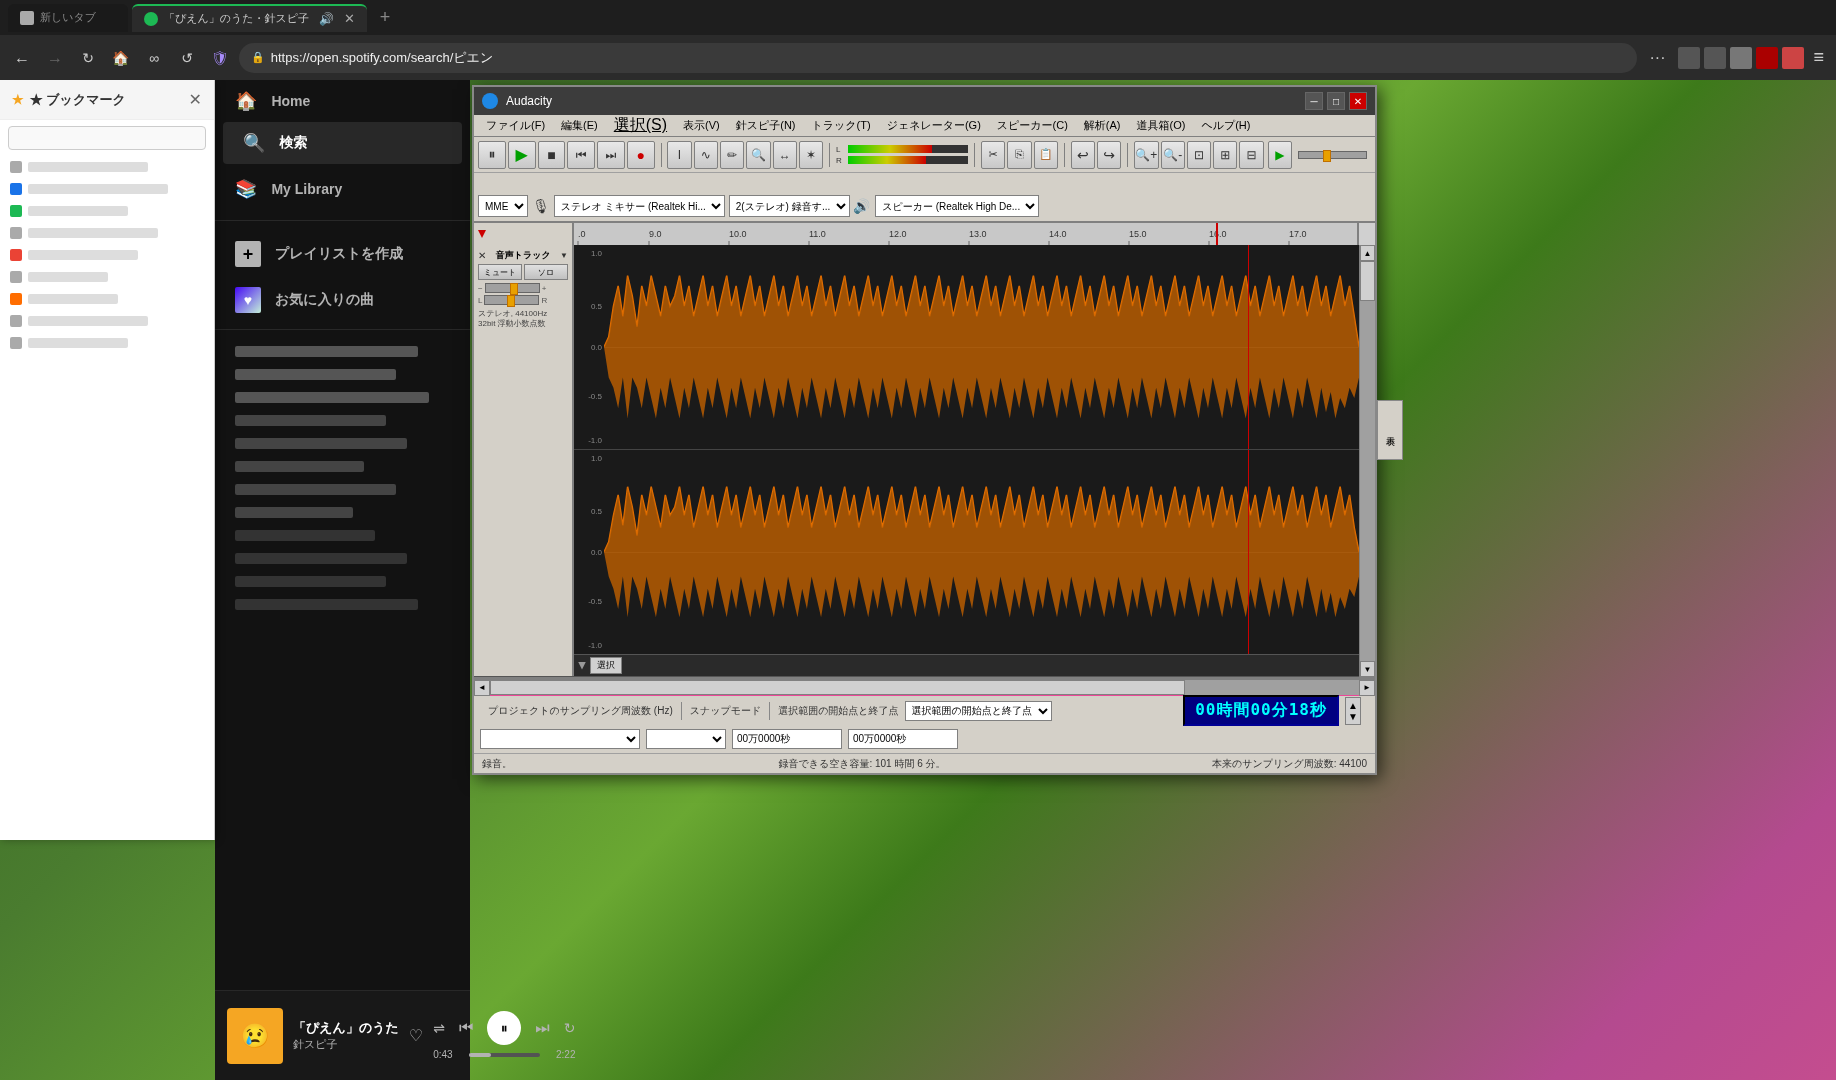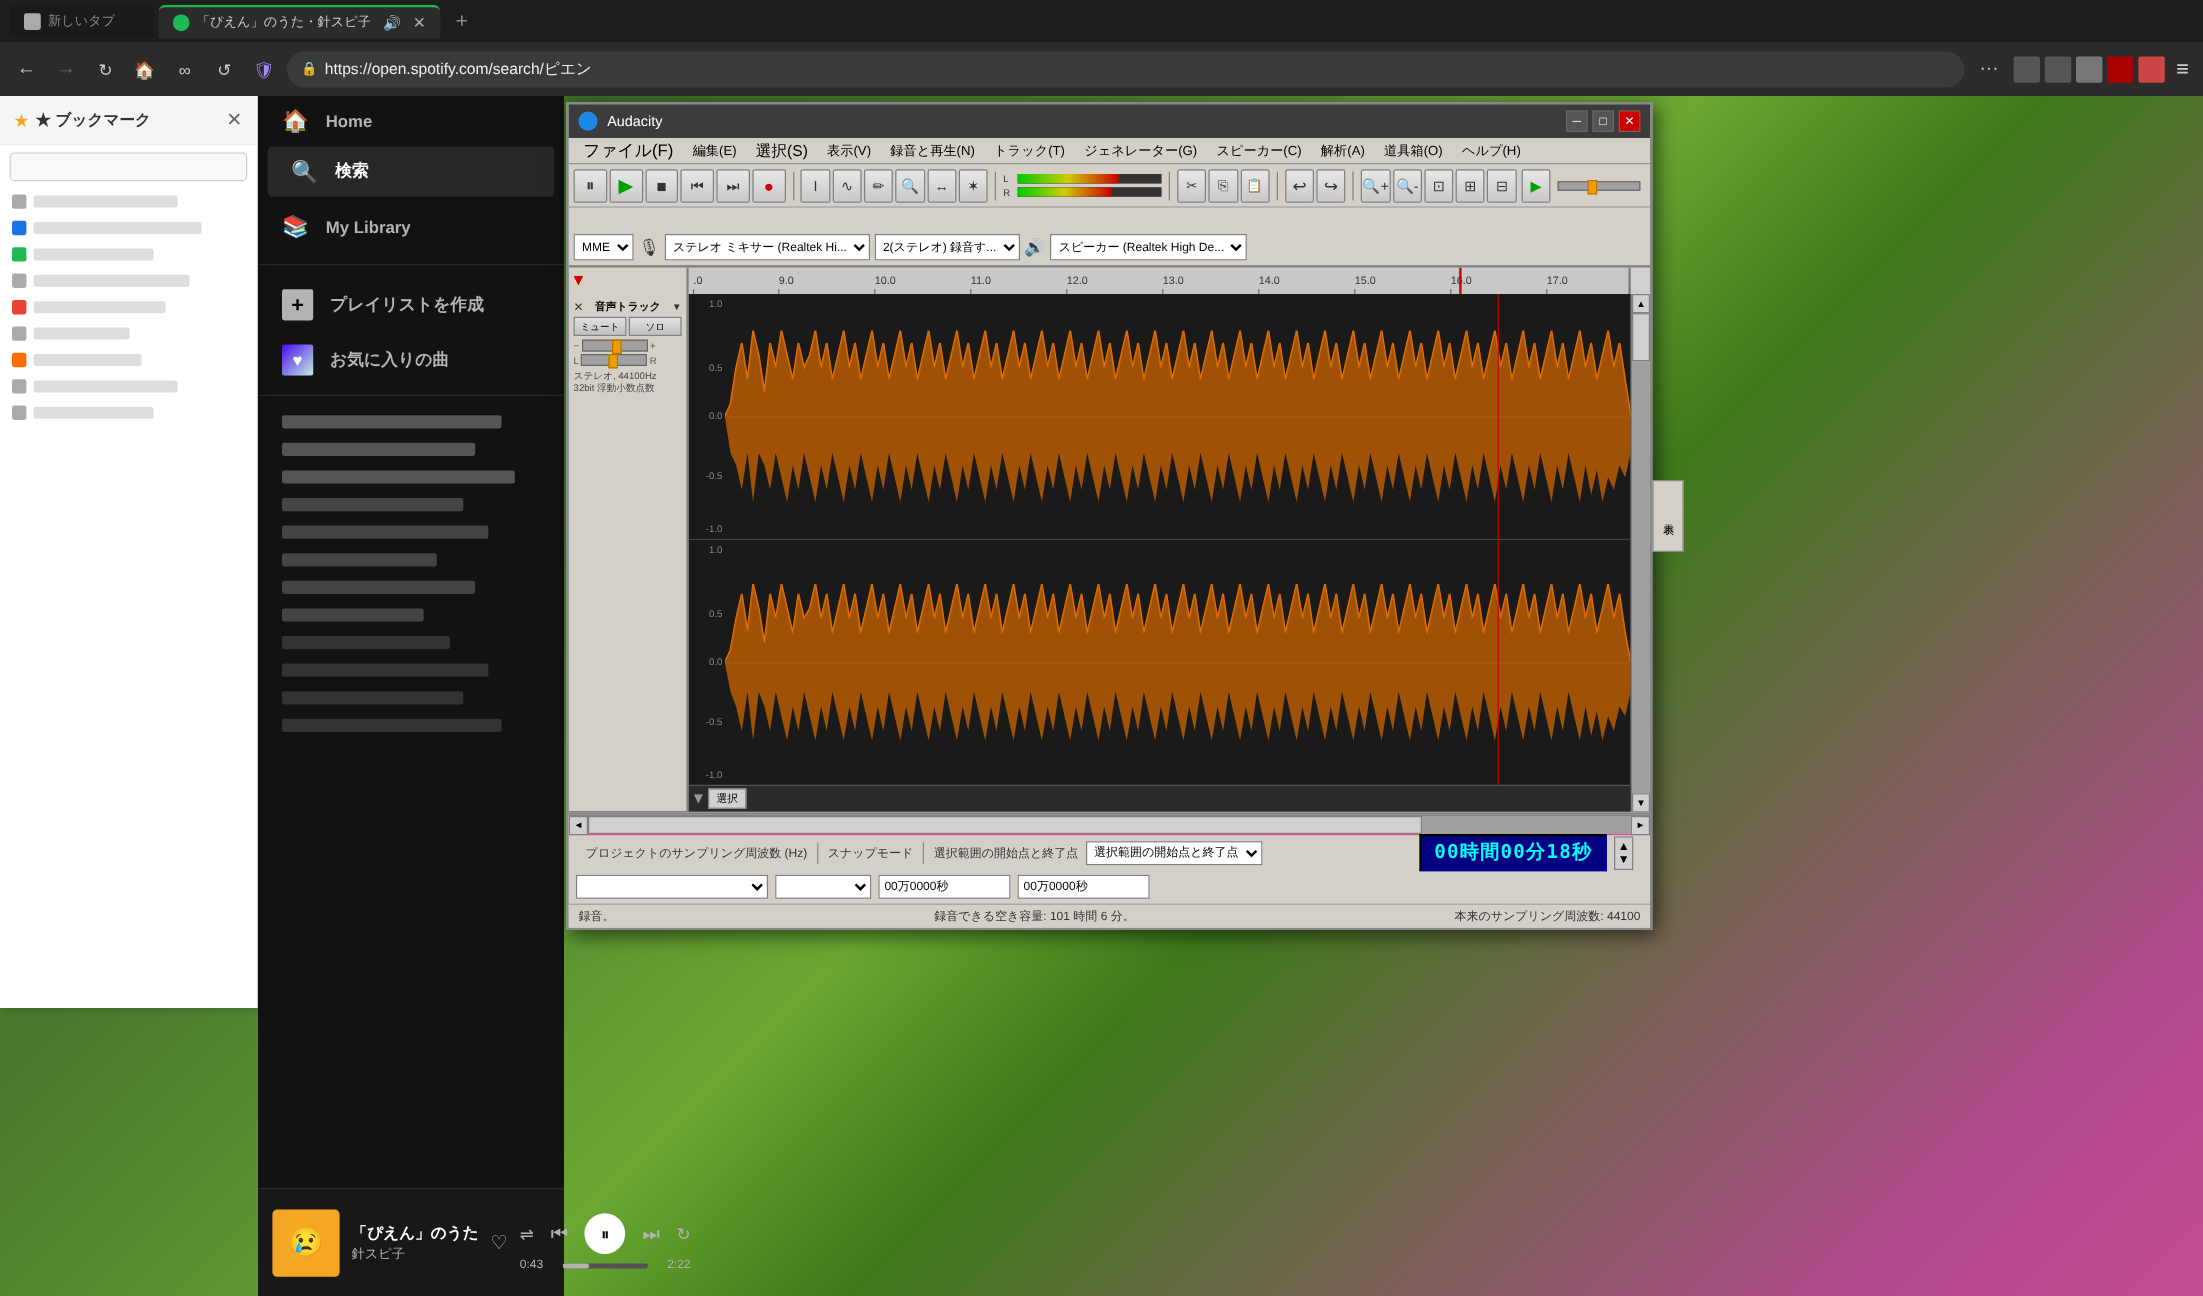--- a/index.html
+++ b/index.html
@@ -210,25 +210,25 @@
       <span>Audacity</span>
     </div>
     <div style="display:flex;gap:4px;">
       <div style="width:18px;height:18px;display:flex;align-items:center;justify-content:center;cursor:pointer;color:#fff;font-size:10px;border:1px solid #666;background:#555;">─</div>
       <div style="width:18px;height:18px;display:flex;align-items:center;justify-content:center;cursor:pointer;color:#fff;font-size:10px;border:1px solid #666;background:#555;">□</div>
       <div style="width:18px;height:18px;display:flex;align-items:center;justify-content:center;cursor:pointer;color:#fff;font-size:10px;border:1px solid #666;background:#c00;">✕</div>
     </div>
   </div>
 
   <div style="display:flex;align-items:center;height:22px;background:#d4d0c8;padding:0 4px;flex-shrink:0;border-bottom:1px solid #808080;">
-    <span style="padding:2px 8px;font-size:14px;color:#000;cursor:pointer;">ファイル(F)</span>
+    <span style="padding:2px 8px;font-size:11px;color:#000;cursor:pointer;">ファイル(F)</span>
     <span style="padding:2px 8px;font-size:11px;color:#000;cursor:pointer;">編集(E)</span>
-    <span style="padding:2px 8px;font-size:13px;color:#000;cursor:pointer;">選択(S)</span>
+    <span style="padding:2px 8px;font-size:16px;color:#000;cursor:pointer;text-decoration:underline;">選択(S)</span>
     <span style="padding:2px 8px;font-size:11px;color:#000;cursor:pointer;">表示(V)</span>
-    <span style="padding:2px 8px;font-size:11px;color:#000;cursor:pointer;">録音と再生(N)</span>
+    <span style="padding:2px 8px;font-size:11px;color:#000;cursor:pointer;">針スピ子(N)</span>
     <span style="padding:2px 8px;font-size:11px;color:#000;cursor:pointer;">トラック(T)</span>
     <span style="padding:2px 8px;font-size:11px;color:#000;cursor:pointer;">ジェネレーター(G)</span>
     <span style="padding:2px 8px;font-size:11px;color:#000;cursor:pointer;">スピーカー(C)</span>
     <span style="padding:2px 8px;font-size:11px;color:#000;cursor:pointer;">解析(A)</span>
     <span style="padding:2px 8px;font-size:11px;color:#000;cursor:pointer;">道具箱(O)</span>
     <span style="padding:2px 8px;font-size:11px;color:#000;cursor:pointer;">ヘルプ(H)</span>
   </div>
 
   <div style="background:#d4d0c8;flex-shrink:0;border-bottom:2px solid #808080;">
 

